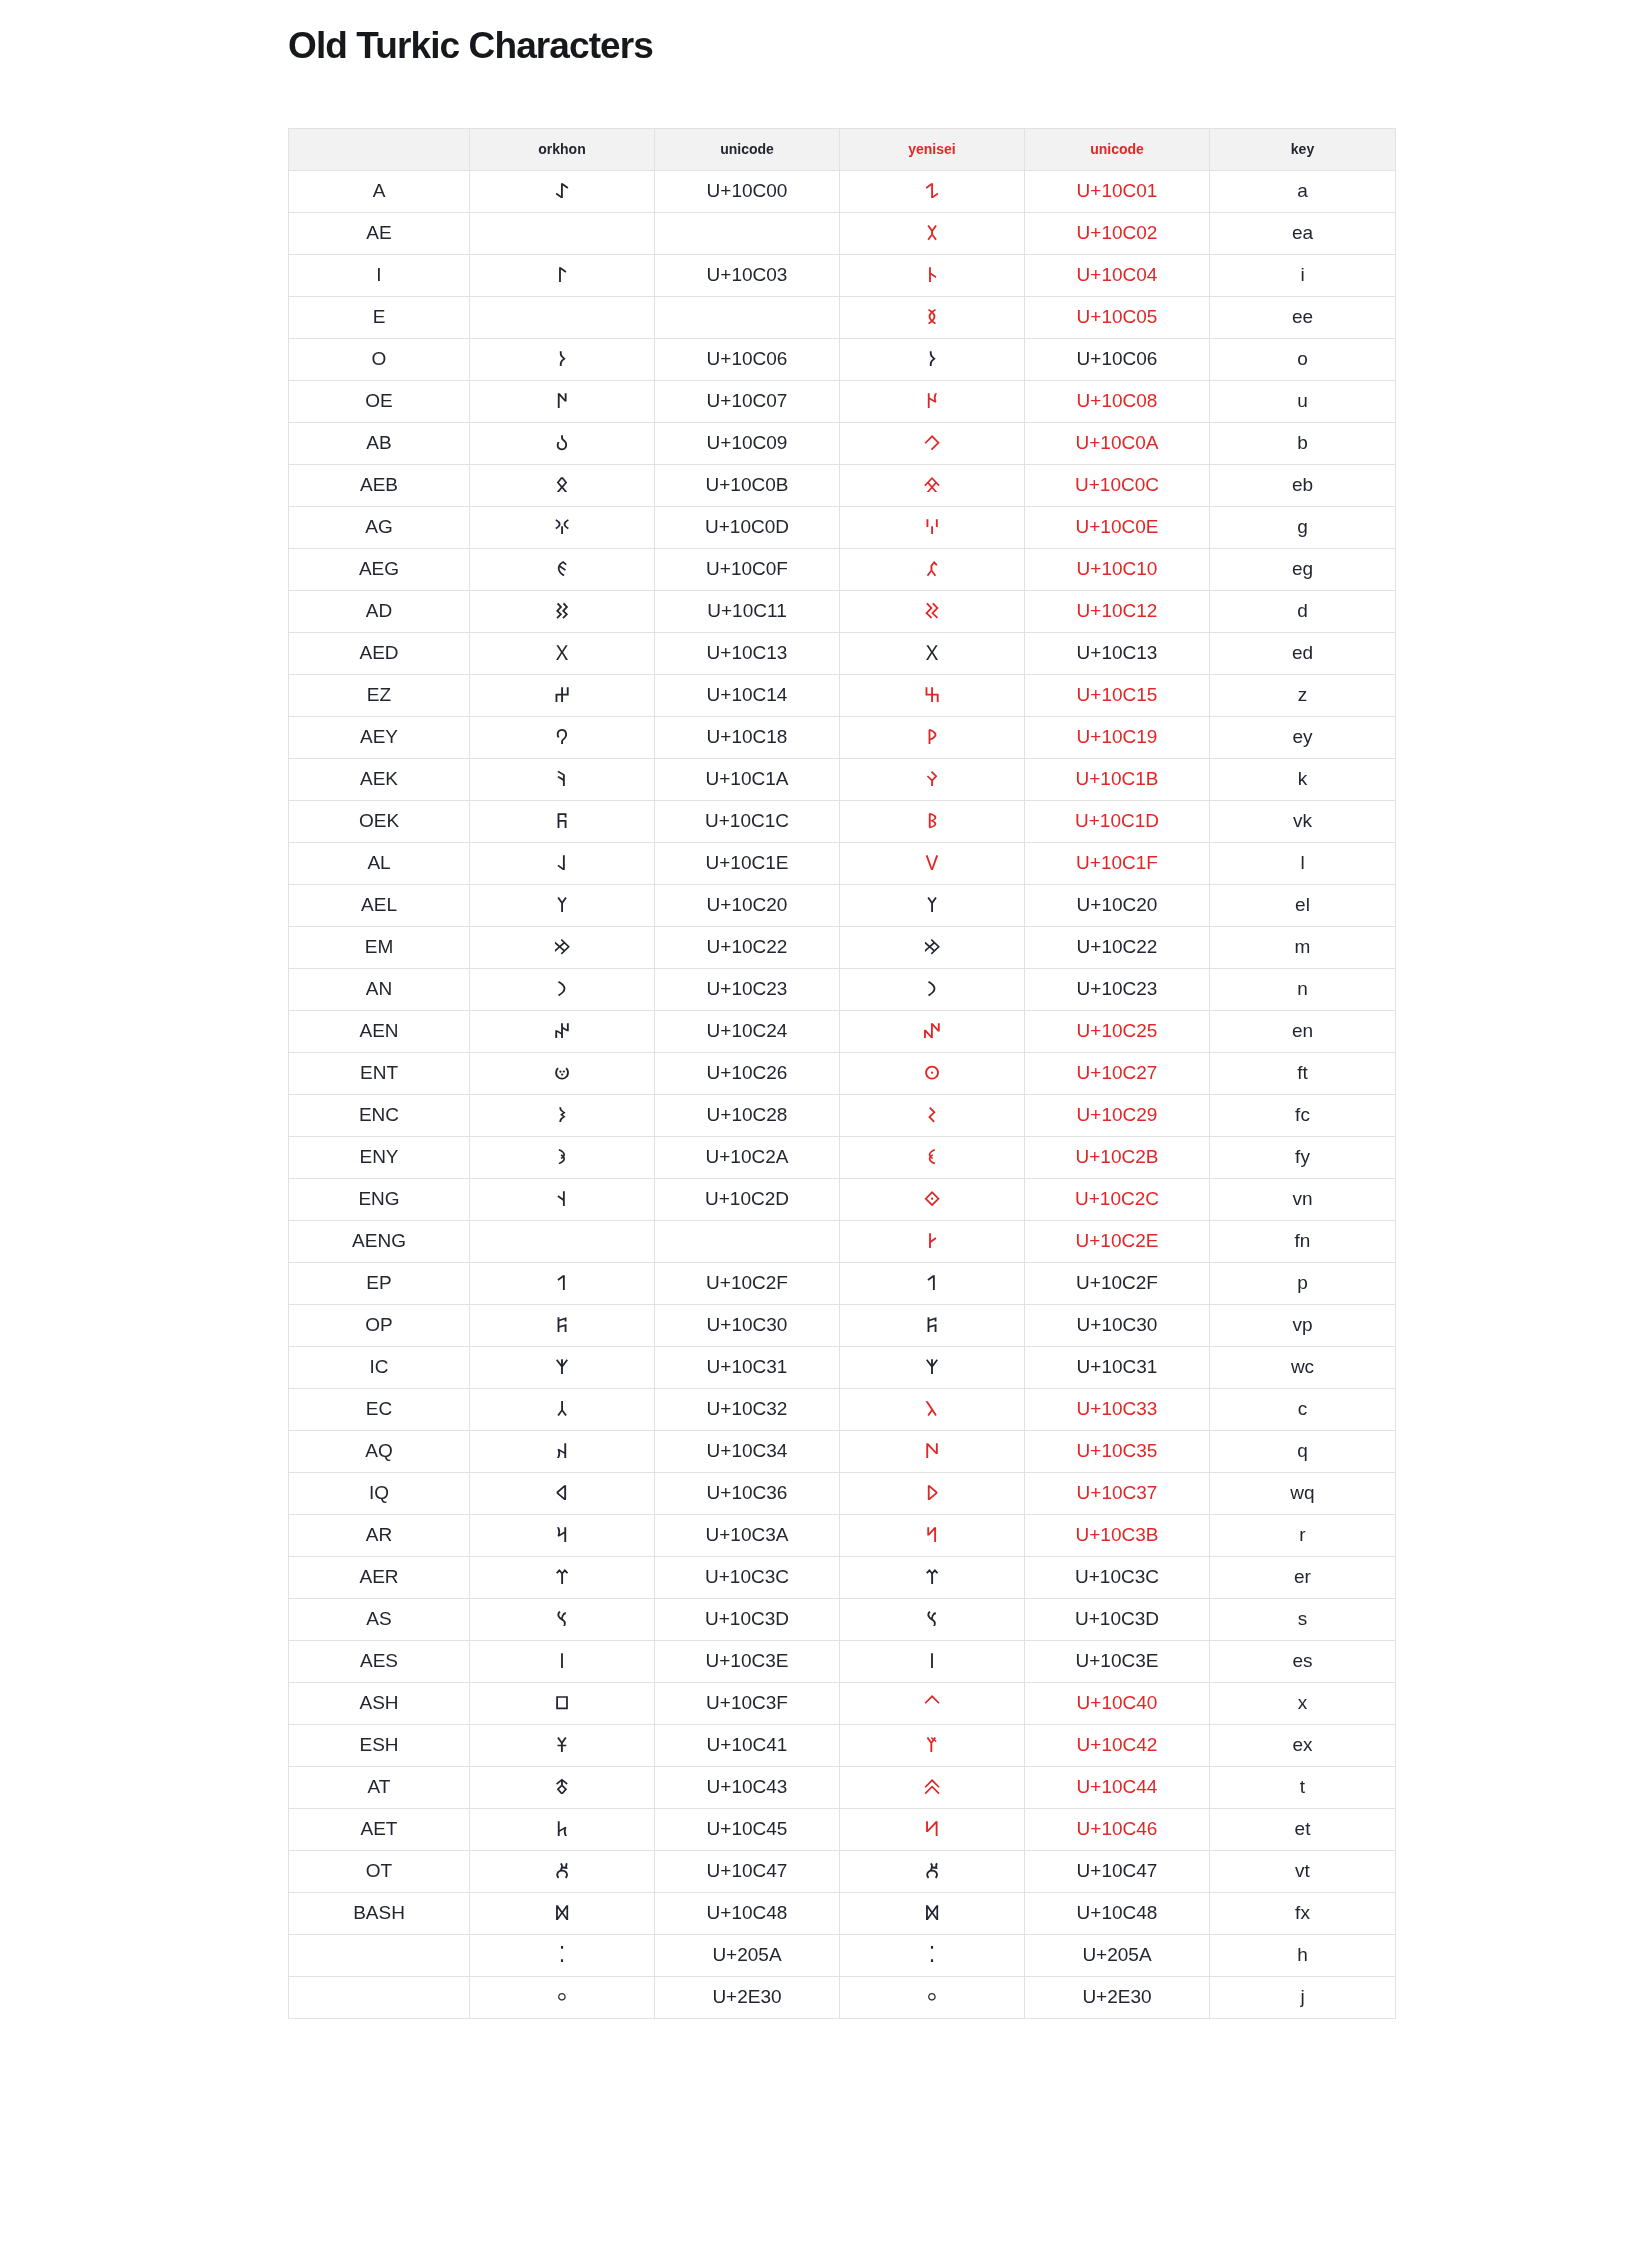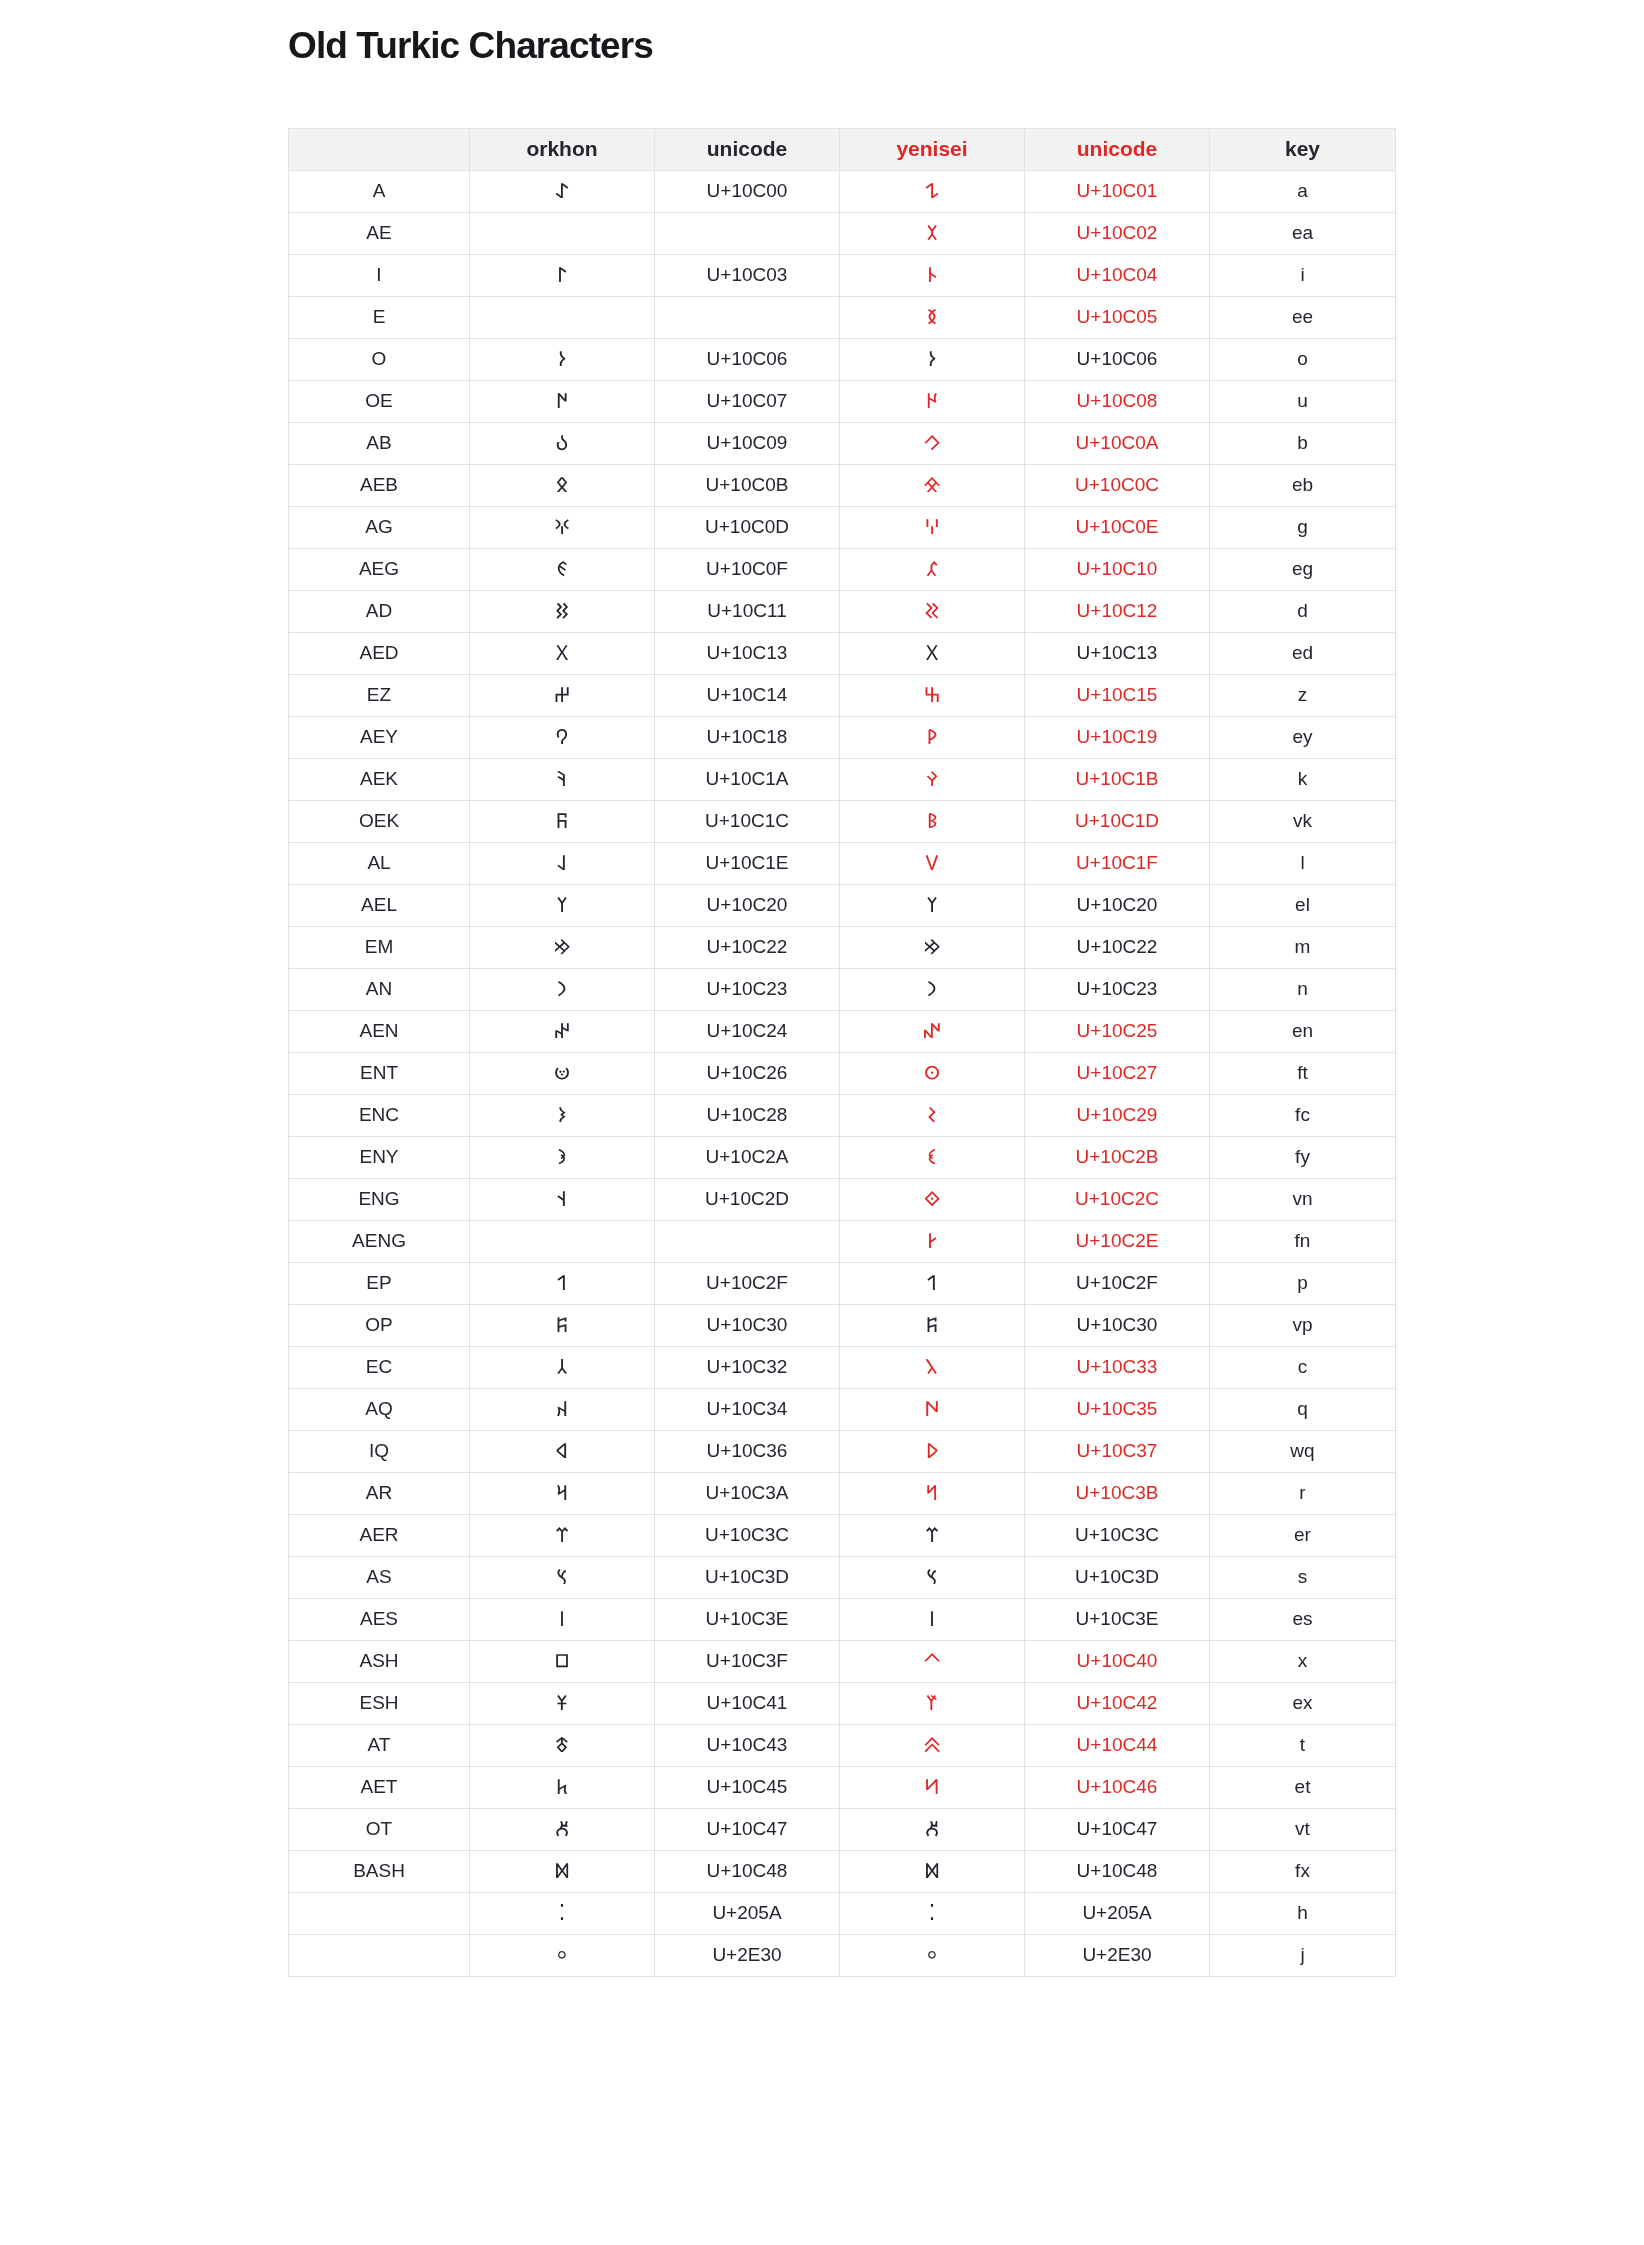--- a/index.html
+++ b/index.html
@@ -45,21 +45,21 @@
     height: 42px;
     padding: 0 3.7px;
     text-align: center;
     vertical-align: middle;
     overflow: hidden;
     white-space: nowrap;
   }
   .char-table th {
     background: var(--header-bg);
     font-weight: bold;
-    font-size: 21px;
+    font-size: 14px;
     color: var(--text);
   }
   .char-table td { font-size: 19px; }
   .char-table td.glyph {
     font-size: 20.6px;
     line-height: 1;
     font-family: "DejaVu Sans", "Liberation Sans", sans-serif;
   }
   .red { color: var(--red) !important; }
 </style>
@@ -307,20 +307,28 @@
           </tr>
           <tr>
             <td class="name">OP</td>
             <td class="glyph">𐰰</td>
             <td class="code">U+10C30</td>
             <td class="glyph">𐰰</td>
             <td class="code">U+10C30</td>
             <td class="key">vp</td>
           </tr>
           <tr>
+            <td class="name">IC</td>
+            <td class="glyph">𐰱</td>
+            <td class="code">U+10C31</td>
+            <td class="glyph">𐰱</td>
+            <td class="code">U+10C31</td>
+            <td class="key">wc</td>
+          </tr>
+          <tr>
             <td class="name">EC</td>
             <td class="glyph">𐰲</td>
             <td class="code">U+10C32</td>
             <td class="glyph red">𐰳</td>
             <td class="code red">U+10C33</td>
             <td class="key">c</td>
           </tr>
           <tr>
             <td class="name">AQ</td>
             <td class="glyph">𐰴</td>

